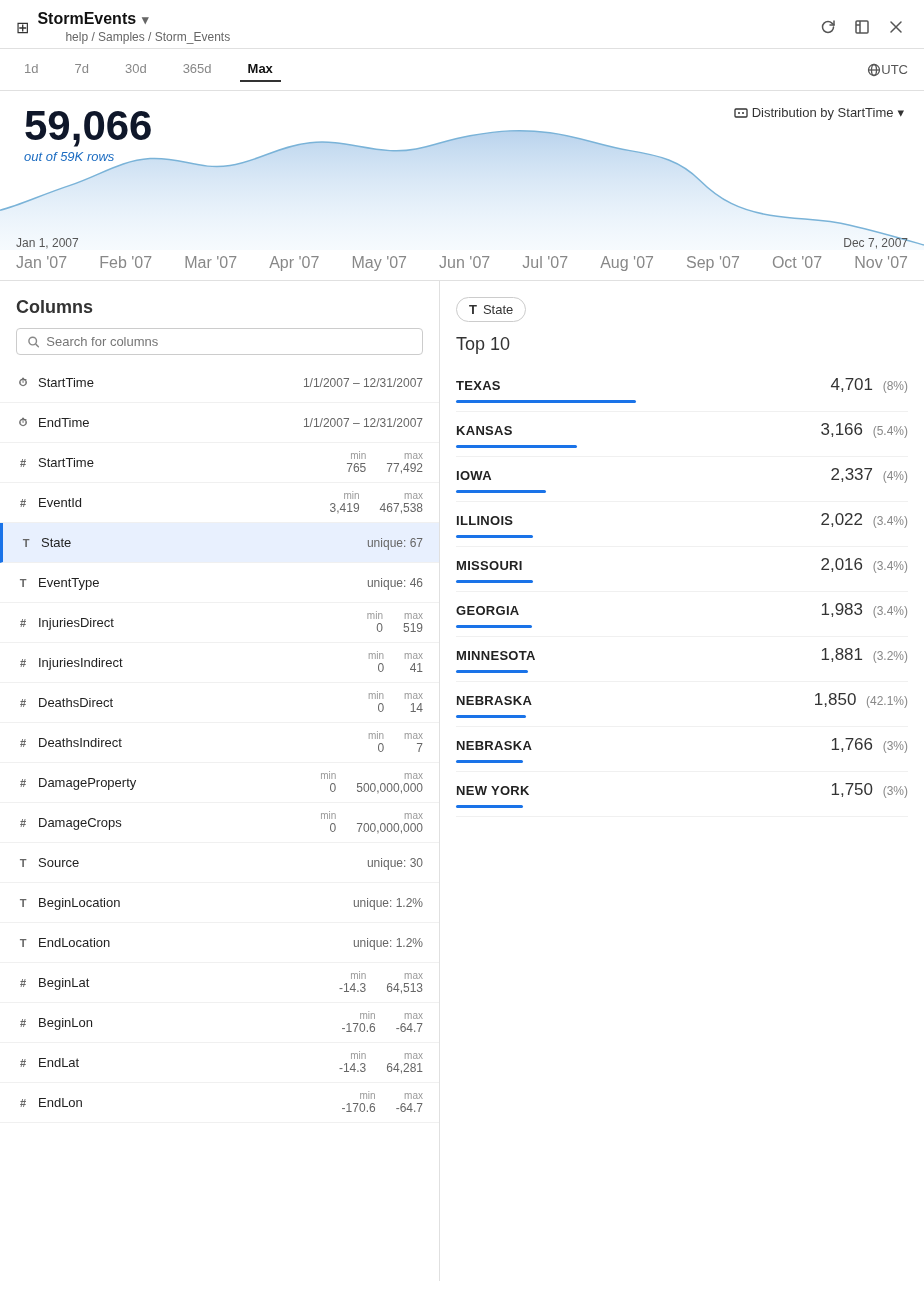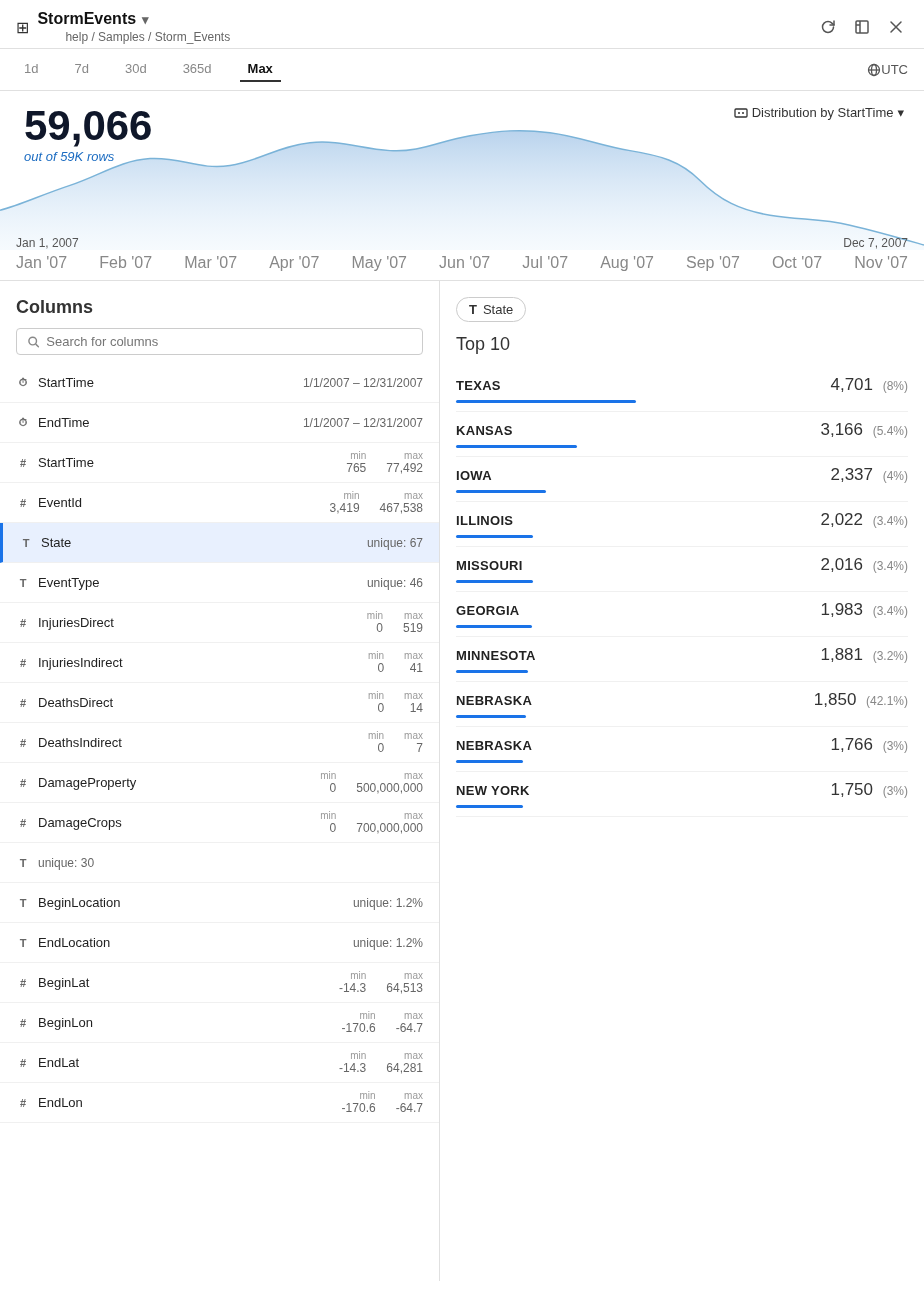--- a/index.html
+++ b/index.html
@@ -325,20 +325,21 @@
             <div style="text-align:right;">
                 <div style="font-size:10px;color:#999;">max</div>
                 <div>700,000,000</div>
               </div>
           </div>
         </div>
       </div>
 
       <div class="col-item">
         <span class="col-type-icon" style="font-weight:700;">T</span>
+        <span class="col-name">Source</span>
         <span class="col-meta">unique: 30</span>
       </div>
 
       <div class="col-item">
         <span class="col-type-icon" style="font-weight:700;">T</span>
         <span class="col-name">BeginLocation</span>
         <span class="col-meta">unique: 1.2%</span>
       </div>
 
       <div class="col-item">

